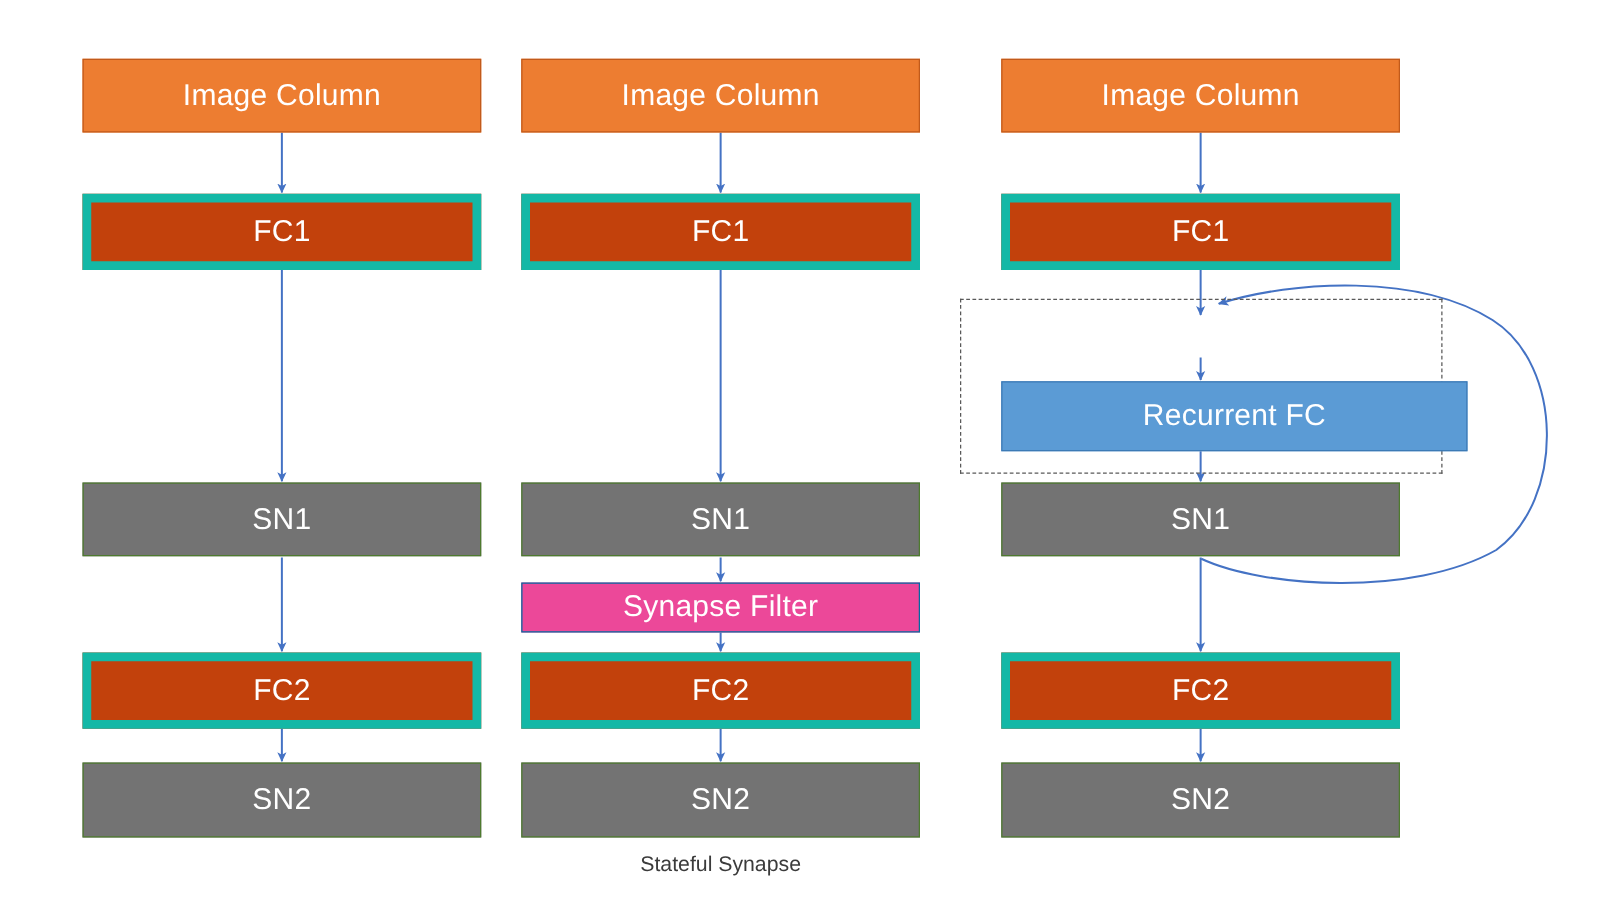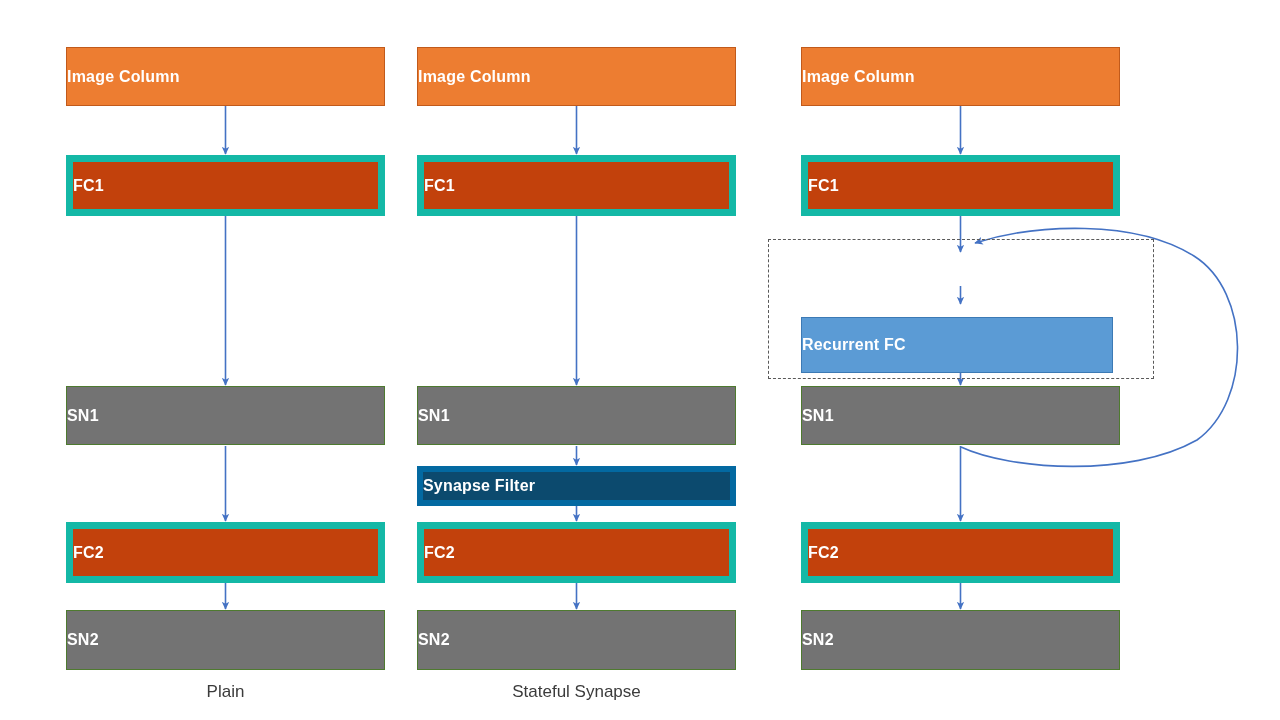--- a/index.html
+++ b/index.html
@@ -25,42 +25,43 @@
     top: 0;
     width: 1280px;
     height: 720px;
     pointer-events: none;
   }
   .node {
     position: absolute;
     box-sizing: border-box;
     display: flex;
     align-items: center;
+    justify-content: center;
     color: #ffffff;
-    font-size: 16px;
-    font-weight: 700;
+    font-size: 24px;
+    font-weight: 400;
     letter-spacing: 0.2px;
     line-height: 1;
     white-space: nowrap;
   }
   .node.orange {
     background: #ED7D31;
     border: 1px solid #C15A1B;
   }
   .node.blue {
     background: #c2410c;
     border: 7px solid #14b8a6;
   }
   .node.green {
     background: #737373;
     border: 1px solid #4E7A2F;
   }
   .node.cyan {
-    background: #0c4a6e;
-    border: 6px solid #0369a1;
+    background: #ec4899;
+    border: 1px solid #0369a1;
   }
   .node.lightblue {
     background: #5B9BD5;
     border: 1px solid #3C7AB5;
   }
   .dashed-group {
     position: absolute;
     box-sizing: border-box;
     border: 1px dashed #595959;
     background: transparent;
@@ -153,30 +154,29 @@
 
   <div class="node orange" style="left:801px; top:47px;  width:319px; height:59px;">
     <span>Image Column</span>
   </div>
   <div class="node blue" style="left:801px; top:155px; width:319px; height:61px;">
     <span>FC1</span>
   </div>
 
   <div class="dashed-group" style="left:768px; top:239px; width:386px; height:140px;"></div>
 
-  <div class="node lightblue" style="left:801px; top:305px; width:312px; height:56px;margin-top:12px;">
+  <div class="node lightblue" style="left:801px; top:305px; width:373px; height:56px;">
     <span>Recurrent FC</span>
   </div>
 
   <div class="node green" style="left:801px; top:386px; width:319px; height:59px;">
     <span>SN1</span>
   </div>
   <div class="node blue" style="left:801px; top:522px; width:319px; height:61px;">
     <span>FC2</span>
   </div>
   <div class="node green" style="left:801px; top:610px; width:319px; height:60px;">
     <span>SN2</span>
   </div>
 
-  <div class="col-caption" style="left:66px;  top:683px; width:319px;">Plain</div>
   <div class="col-caption" style="left:417px; top:683px; width:319px;">Stateful Synapse</div>
 
 </div>
 
 </body></html>

